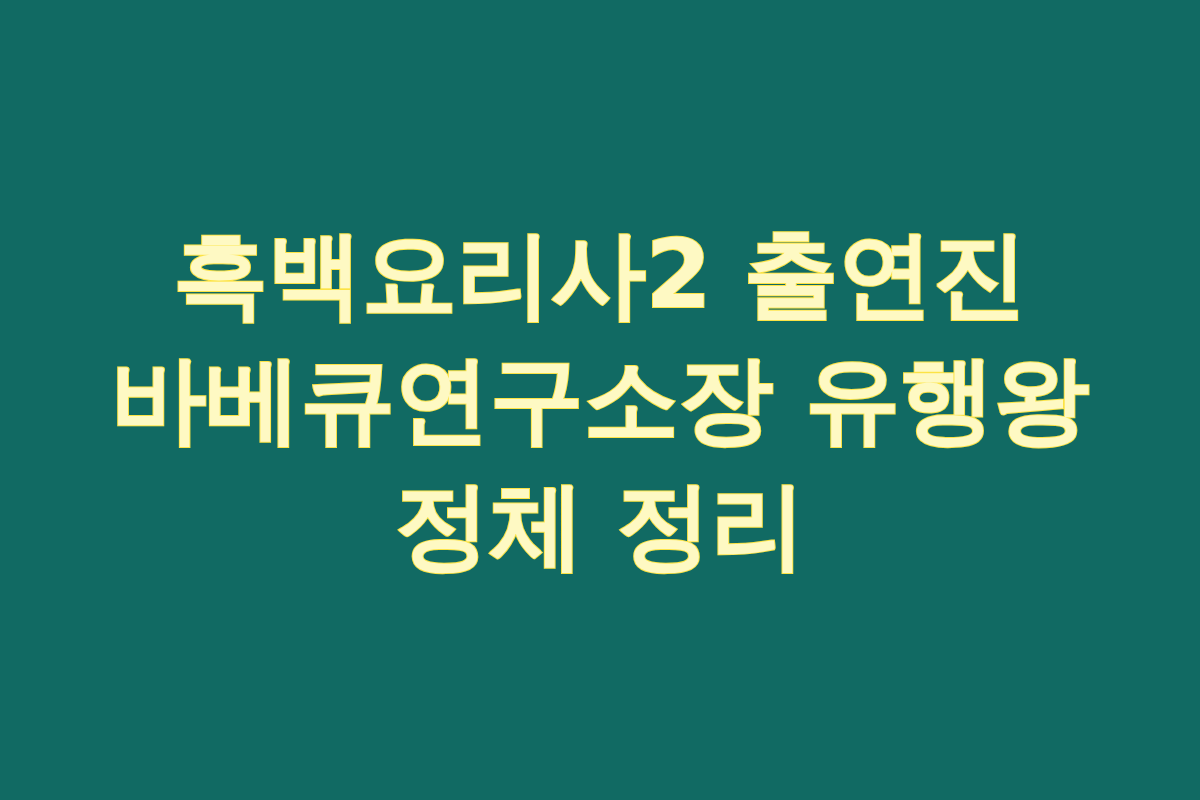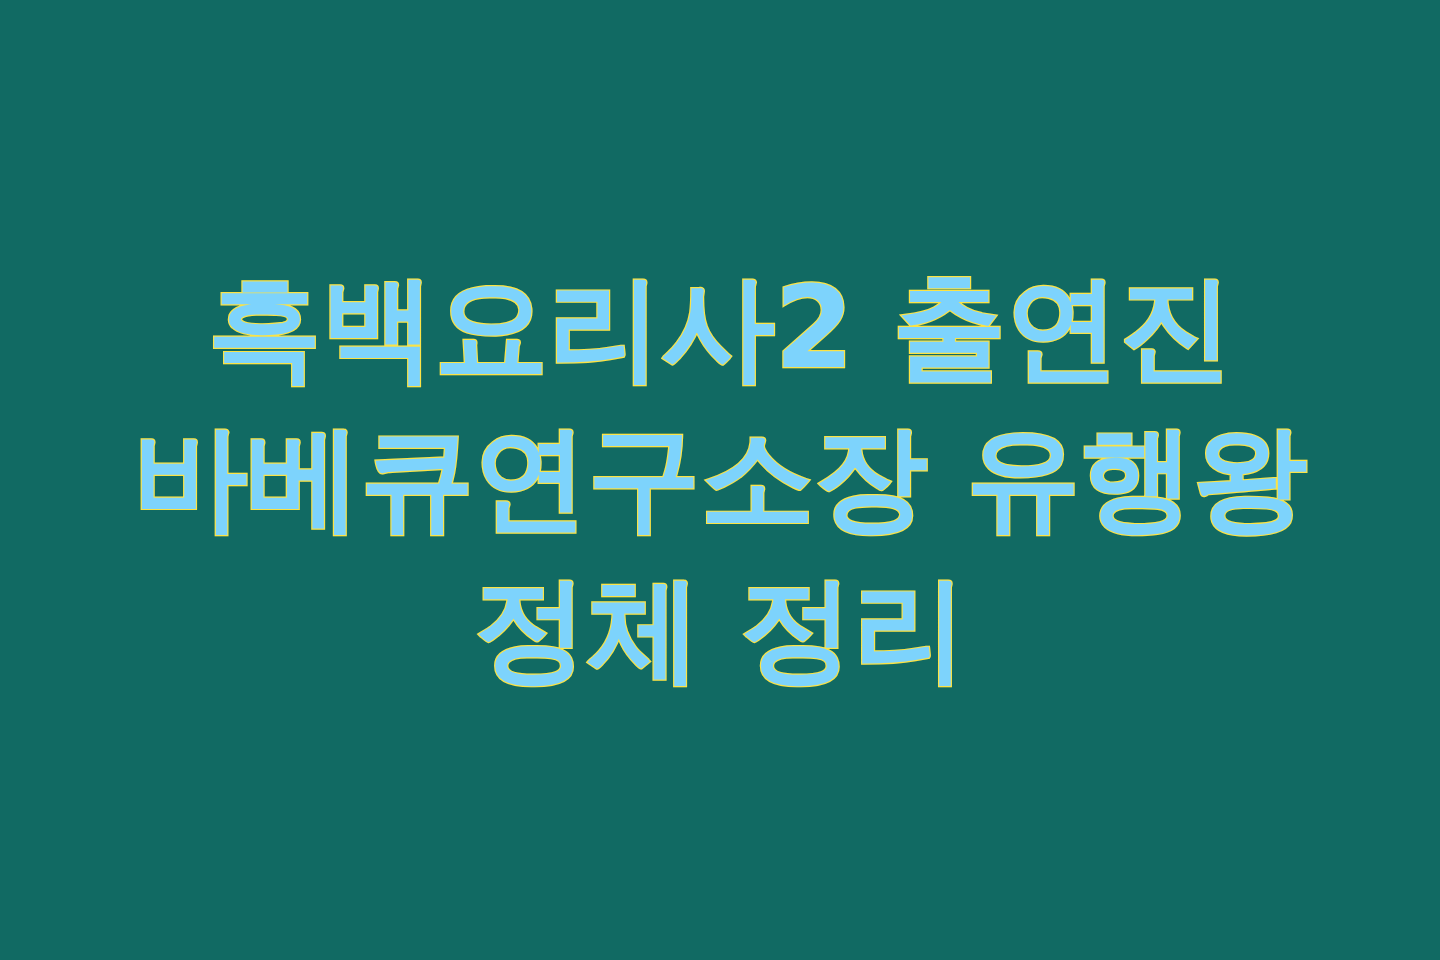--- a/index.html
+++ b/index.html
@@ -56,17 +56,17 @@
     text-rendering: optimizeLegibility;
   }
 </style>
 </head>
 <body>
 
 <div class="thumbnail-card" style="background-color: rgb(17, 106, 99);">
 
   <div class="headline-block">
 
-    <h1 class="headline-text" style="color: #7dd3fc; -webkit-text-stroke: 2px rgb(252, 227, 69); font-size: 95px;">흑백요리사2 출연진 바베큐연구소장 유행왕 정체 정리</h1>
+    <h1 class="headline-text" style="color: #fef9c3; -webkit-text-stroke: 2px rgb(252, 227, 69); font-size: 95px;">흑백요리사2 출연진 바베큐연구소장 유행왕 정체 정리</h1>
 
   </div>
 
 </div>
 
 </body></html>

